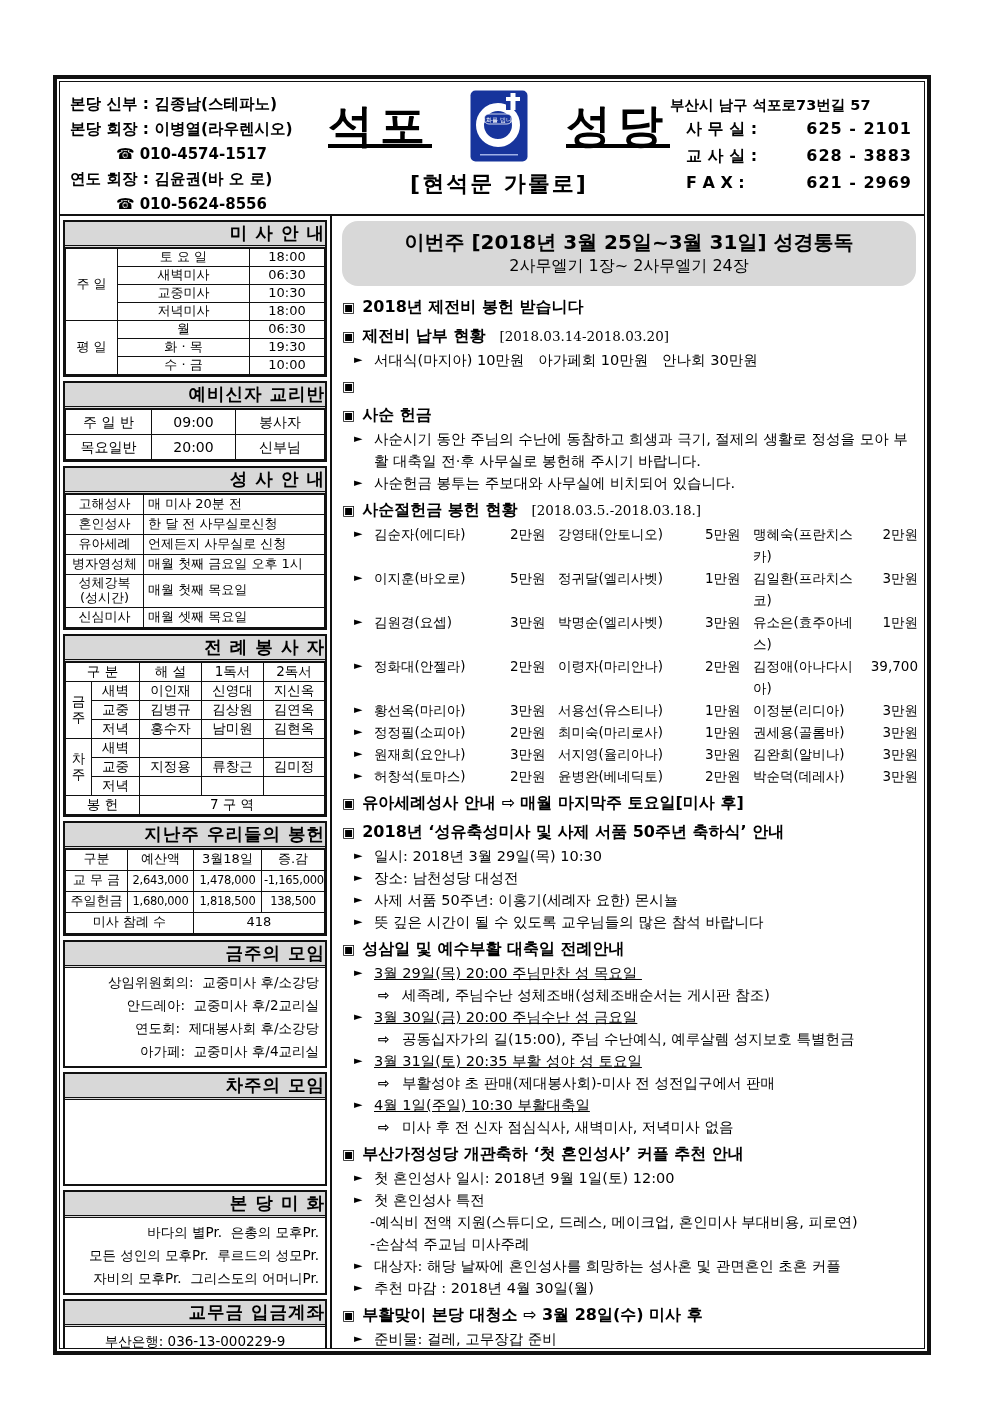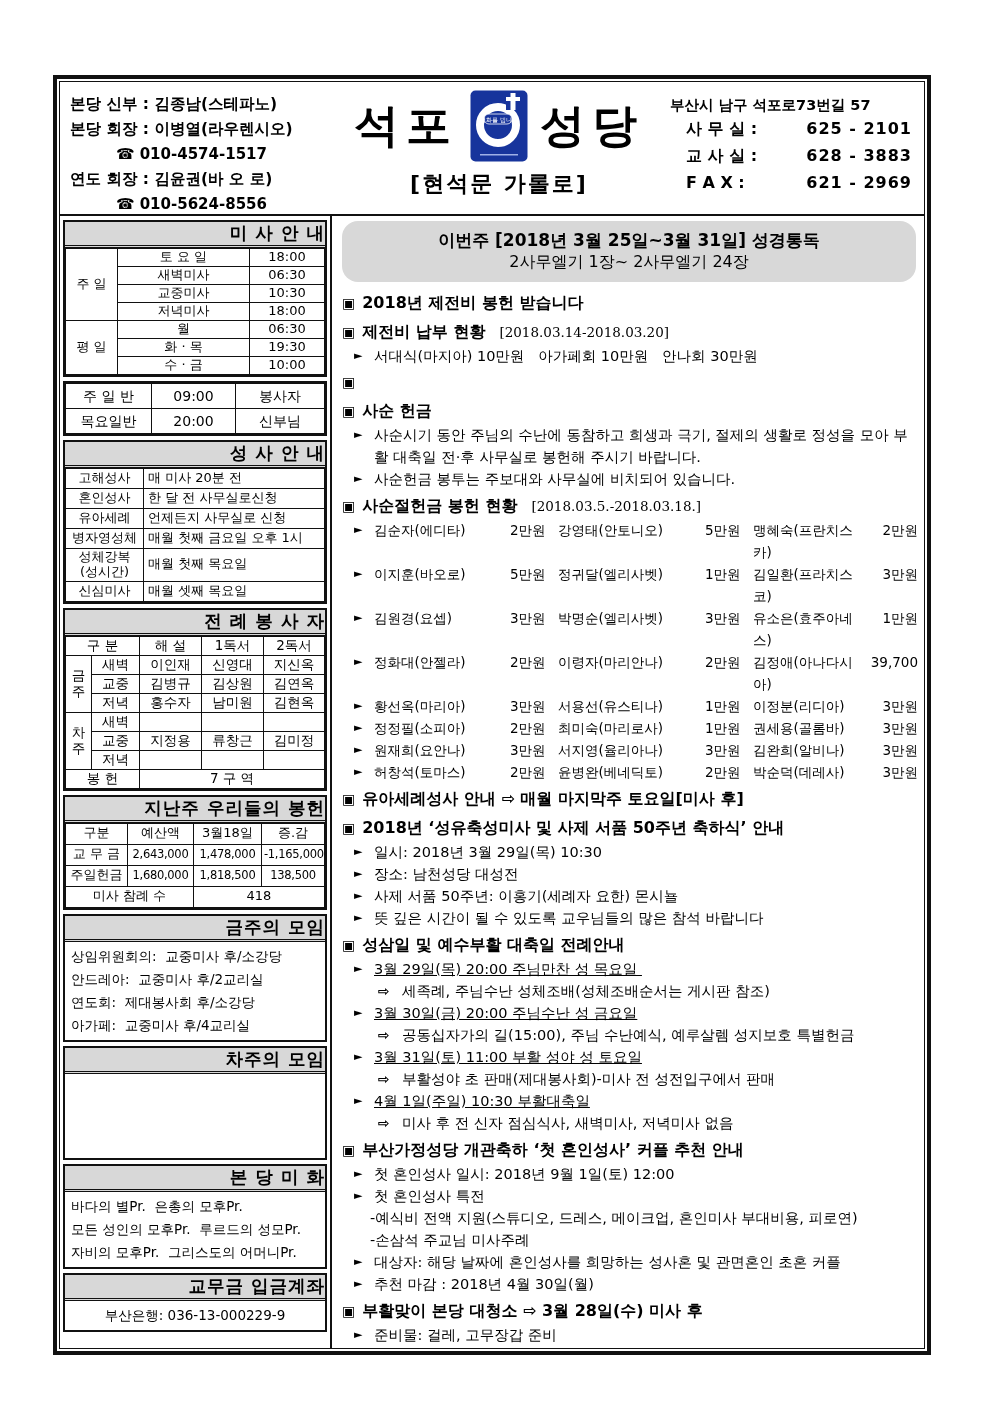--- a/index.html
+++ b/index.html
@@ -13,21 +13,21 @@
     border:4px solid #111;
     box-shadow: inset 0 0 0 2px #fff, inset 0 0 0 3px #111;
     padding:3px; background:#fff;
   }
   
   .header { display:flex; border-bottom:2px solid #111; height:134px; }
   .h-left { width:268px; padding:10px 0 0 10px; font-weight:bold; font-size:15.5px; line-height:25px; white-space:nowrap; }
   .h-line.phone { padding-left:46px; font-size:15px; }
   .ph-ic { margin-right:5px; }
   .h-center { flex:1; text-align:center; padding-top:8px; }
-  .church-name { display:flex; justify-content:center; align-items:center; gap:12px; font-size:45px; font-weight:bold; letter-spacing:7px; }
+  .church-name { display:flex; justify-content:space-between; align-items:center; gap:12px; font-size:45px; font-weight:bold; letter-spacing:7px;text-decoration:underline; }
   .logo { position:relative; width:58px; height:72px; flex:none; }
   .logo-text { position:absolute; left:0; right:0; top:25px; font-size:6px; color:#fff; font-weight:normal; letter-spacing:0; text-align:center; line-height:9px; }
   .subtitle { font-size:22px; font-weight:bold; margin-top:7px; letter-spacing:2px; }
   .h-right { width:254px; padding:14px 12px 0 0; font-weight:bold; }
   .addr { font-size:14.5px; white-space:nowrap; }
   .contact-row { display:flex; justify-content:space-between; font-size:16px; line-height:27px; padding-left:16px; }
   .c-val { letter-spacing:1px; }
   
   .bodyrow { display:flex; height:calc(100% - 134px); }
   .left-col { width:272px; border-right:2px solid #111; padding:4px 3px 0 3px; overflow:hidden; }
@@ -39,26 +39,26 @@
   .panel td { border:1px solid #111; text-align:center; font-size:13px; padding:1px 2px; height:19px; line-height:1.15; white-space:pre-line; overflow:hidden; }
   #mass-table td { height:18px; }
   .grp { font-size:13.5px; }
   #cate-table td { height:25px; font-size:14px; }
   #sac-table td { height:20px; }
   #sac-table .sac-r { text-align:left; padding-left:4px; }
   #lect-table td { height:19px; font-size:13.5px; }
   #off-table td { height:21px; }
   #off-table .num { font-size:11.5px; letter-spacing:-0.3px; }
   .lines { padding:3px 6px; }
-  .line { font-size:13.5px; line-height:23px; text-align:left; white-space:pre-wrap; }
+  .line { font-size:13.5px; line-height:23px; text-align:right; white-space:pre-wrap; }
   .line.center { text-align:center; }
   .empty-box { height:84px; }
   
   .bible-box { background:#d8d8d8; border-radius:16px; margin:1px 2px 8px 0; padding:8px 4px 9px; text-align:center; }
-  .bible-line1 { font-size:17px; font-weight:bold; }
+  .bible-line1 { font-size:20px; font-weight:bold; }
   .bible-line2 { font-size:16px; font-weight:normal; margin-top:0; }
   .sec { margin-bottom:3px; }
   .sec-title { font-size:16px; font-weight:bold; line-height:25px; display:flex; align-items:baseline; white-space:nowrap; }
   .sq { flex:none; font-size:14px; margin-right:7px; }
   .t-txt { white-space:pre-wrap; }
   .suffix { font-weight:normal; font-size:13.5px; font-family:"DejaVu Serif","Liberation Serif",serif; margin-left:14px; }
   .item { display:flex; font-size:14.5px; line-height:22px; padding-left:12px; }
   .item .marker { flex:none; width:20px; font-size:11px; }
   .item.hand { padding-left:36px; }
   .item.hand .marker { width:24px; font-size:14px; font-weight:bold; }
@@ -161,20 +161,21 @@
               </tr>
               <tr>
                 <td>수 · 금</td>
                 <td>10:00</td>
               </tr>
             </tbody>
           </table>
       </div>
 
       <div class="panel">
+        <div class="panel-title">예비신자 교리반</div>
         <table id="cate-table">
             <colgroup>
               <col style="width:86px">
               <col style="width:84px">
               <col>
             </colgroup>
           <tbody id="cate-body">
               <tr>
                 <td>주 일 반</td>
                 <td>09:00</td>
@@ -531,21 +532,21 @@
             <div class="item arrow">
               <span class="marker">►</span>
               <span class="txt u">3월 30일(금) 20:00 주님수난 성 금요일</span>
             </div>
             <div class="item hand">
               <span class="marker">⇨</span>
               <span class="txt">공동십자가의 길(15:00), 주님 수난예식, 예루살렘 성지보호 특별헌금</span>
             </div>
             <div class="item arrow">
               <span class="marker">►</span>
-              <span class="txt u">3월 31일(토) 11:00 부활 성야 성 토요일</span>
+              <span class="txt u">3월 31일(토) 20:35 부활 성야 성 토요일</span>
             </div>
             <div class="item hand">
               <span class="marker">⇨</span>
               <span class="txt">부활성야 초 판매(제대봉사회)-미사 전 성전입구에서 판매</span>
             </div>
             <div class="item arrow">
               <span class="marker">►</span>
               <span class="txt u">4월 1일(주일) 10:30 부활대축일</span>
             </div>
             <div class="item hand">

